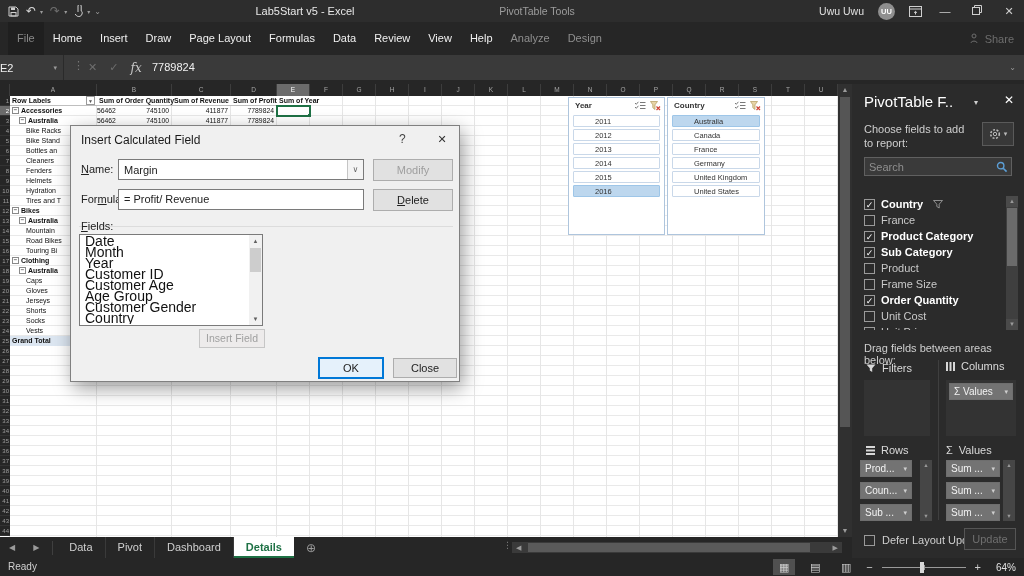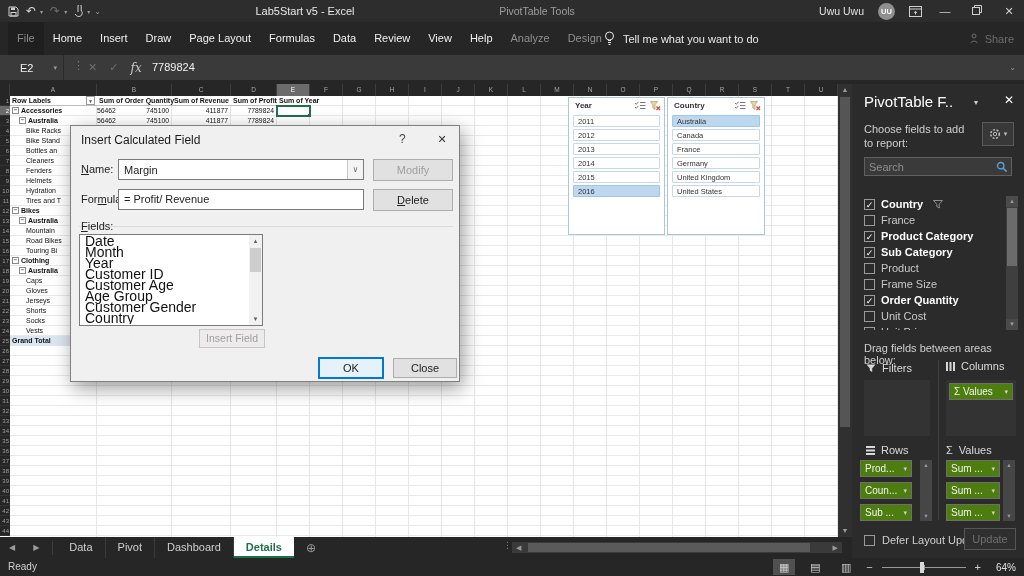--- a/index.html
+++ b/index.html
@@ -25,21 +25,21 @@
   .rtabs { position:absolute; left:4px; top:0; height:33px; display:flex; align-items:center; }
   .rtab { font-size:11px; color:#f0f0f0; padding:0 9px; line-height:33px; white-space:nowrap; }
   .rtab.file { color:#8a8a8a; background:#1f1f1f; }
   .rtab.ctx { color:#8f8f8f; }
   .tellme { position:absolute; left:600px; top:0; height:33px; display:flex; align-items:center; gap:8px; color:#e8e8e8; font-size:11px; }
   .sharebtn { position:absolute; right:14px; top:0; height:33px; display:flex; align-items:center; gap:5px; color:#6d6d6d; font-size:11px; }
 
   
   .fbar { position:absolute; left:0; top:55px; width:1024px; height:27px; background:#3a3a3a; border-bottom:2px solid #262626; }
   .namebox { position:absolute; left:0; top:0; width:64px; height:25px; display:flex; align-items:center; border-right:1px solid #2a2a2a; }
-  .namebox .nb-val { color:#f0f0f0; font-size:11px; flex:1;text-align:center; }
+  .namebox .nb-val { color:#f0f0f0; font-size:11px; flex:1; }
   .namebox .nb-car { color:#9a9a9a; font-size:7px; padding-right:6px; }
   .fdots { position:absolute; left:73px; top:4px; color:#777; font-size:11px; }
   .fbtns { position:absolute; left:88px; top:0; height:25px; display:flex; align-items:center; gap:12px; }
   .fbtns .x, .fbtns .ck { color:#6e6e6e; font-size:11px; }
   .fbtns .fx { color:#c8c8c8; font-size:12px; font-style:italic; font-family:"DejaVu Serif",serif; }
   .fval { position:absolute; left:152px; top:0; line-height:25px; color:#f0f0f0; font-size:11px; }
   .fchev { position:absolute; right:8px; top:0; line-height:25px; color:#9a9a9a; font-size:8px; }
 
   
   .sheet { position:absolute; left:0; top:84px; width:838px; height:453px; background:#fff; overflow:hidden; }
@@ -65,21 +65,21 @@
   
   .vscroll { position:absolute; left:838px; top:84px; width:14px; height:453px; background:#303030; }
   .vscroll .arr { position:absolute; left:0; width:14px; height:12px; color:#9a9a9a; font-size:7px; text-align:center; line-height:12px; }
   .vscroll .thumb { position:absolute; left:2px; top:13px; width:10px; height:330px; background:#555; }
 
   
   .slicer { position:absolute; top:97px; height:138px; background:#fff; border:1px solid #aec5dd; }
   .slhead { height:15px; display:flex; align-items:center; padding:0 3px 0 6px; }
   .slhead .t { flex:1; font-size:8px; font-weight:bold; color:#333; }
   .slitems { position:absolute; left:4px; right:4px; top:17px; }
-  .slitem { height:12px; border:1px solid #c9d8e9; border-radius:1px; margin-bottom:2px; font-size:7.5px; color:#333; line-height:11px; padding-left:4px; background:#fff; }
+  .slitem { height:12px; border:1px solid #c9d8e9; border-radius:1px; margin-bottom:2px; font-size:7.5px; color:#333; line-height:11px; padding-left:21px; background:#fff; }
   .slitem.sel { background:#bdd7ee; border-color:#9ec6e8; }
 
   
   .dialog { position:absolute; left:70px; top:125px; width:390px; height:257px; background:#f0f0f0; border:1px solid #808080; box-shadow:3px 6px 18px rgba(0,0,0,.4); font-size:11px; color:#222; }
   .dlg-title { position:absolute; left:10px; top:7px; font-size:12px; color:#1a1a1a; }
   .dlg-help { position:absolute; left:328px; top:6px; color:#444; font-size:12px; }
   .dlg-close { position:absolute; left:358px; top:4px; width:26px; height:18px; text-align:center; color:#333; font-size:11px; line-height:18px; }
   .dlg-lab { position:absolute; color:#222; }
   .dlg-combo { position:absolute; left:47px; width:246px; height:21px; background:#fff; border:1px solid #7a7a7a; }
   .dlg-combo .cv { position:absolute; left:5px; top:0; line-height:20px; }
@@ -114,21 +114,21 @@
   .frow.b { color:#fff; font-weight:bold; }
   .cb { width:11px; height:11px; border:1px solid #9a9a9a; background:#2b2b2b; flex:0 0 11px; font-size:9px; line-height:10px; text-align:center; color:#fff; }
   .flt-sb { position:absolute; right:6px; top:112px; width:12px; height:134px; background:#3f3f3f; }
   .flt-sb .a { position:absolute; left:0; width:12px; height:11px; font-size:6px; color:#9a9a9a; text-align:center; line-height:11px; background:#4a4a4a; }
   .flt-sb .th { position:absolute; left:1px; top:12px; width:10px; height:58px; background:#6b6b6b; }
   .cfilter { margin-left:4px; }
   .draglab { position:absolute; left:12px; top:258px; font-size:11px; color:#cfcfcf; }
   .arealab { position:absolute; font-size:11px; color:#dadada; display:flex; align-items:center; gap:6px; }
   .areabox { position:absolute; background:#333333; }
   .pane-divider { position:absolute; left:86px; top:276px; width:1px; height:160px; background:#3f3f3f; }
-  .pill { height:17px; background:#4d7c0f; border:1px solid #6e6e6e; color:#f2f2f2; font-size:10px; line-height:15px; padding:0 4px; margin-bottom:5px; position:relative; white-space:nowrap; }
+  .pill { height:17px; background:#737373; border:1px solid #6e6e6e; color:#f2f2f2; font-size:10px; line-height:15px; padding:0 4px; margin-bottom:5px; position:relative; white-space:nowrap; }
   .pill .pc { position:absolute; right:4px; top:0; line-height:15px; font-size:7px; color:#cfcfcf; }
   .mini-sb { position:absolute; width:12px; background:#464646; }
   .mini-sb .a { position:absolute; left:0; width:12px; height:10px; font-size:5.5px; color:#9a9a9a; text-align:center; line-height:10px; }
   .defer { position:absolute; left:12px; top:450px; display:flex; align-items:center; gap:7px; font-size:11px; color:#cfcfcf; }
   .updbtn { position:absolute; right:8px; top:444px; width:52px; height:22px; border:1px solid #555; color:#6f6f6f; font-size:11px; text-align:center; line-height:20px; background:#2f2f2f; }
 
   
   .tabbar { position:absolute; left:0; top:537px; width:852px; height:21px; background:#262626; display:flex; align-items:center; }
   .tnav { color:#9a9a9a; font-size:8px; padding:0 9px; }
   .tdiv { width:1px; height:14px; background:#3f3f3f; margin:0 4px; }
@@ -208,29 +208,20 @@
         <span class="rtab">Draw</span>
         <span class="rtab">Page Layout</span>
         <span class="rtab">Formulas</span>
         <span class="rtab">Data</span>
         <span class="rtab">Review</span>
         <span class="rtab">View</span>
         <span class="rtab">Help</span>
         <span class="rtab ctx">Analyze</span>
         <span class="rtab ctx">Design</span>
       </div>
-    <div class="tellme">
-      <span>
-          <svg width="11" height="15" viewBox="0 0 11 15">
-            <circle cx="5.5" cy="5" r="4" fill="none" stroke="#e8e8e8"></circle>
-            <path d="M4 9.5h3M4 11.5h3M4.5 13.5h2" stroke="#e8e8e8" fill="none"></path>
-          </svg>
-        </span>
-      <span>Tell me what you want to do</span>
-    </div>
     <div class="sharebtn">
       <span>
           <svg width="10" height="11" viewBox="0 0 10 11">
             <circle cx="4" cy="3" r="2" fill="none" stroke="#6d6d6d"></circle>
             <path d="M1 10c0-2.5 6-2.5 6 0" fill="none" stroke="#6d6d6d"></path>
           </svg>
         </span>
       <span>Share</span>
     </div>
   </div>

